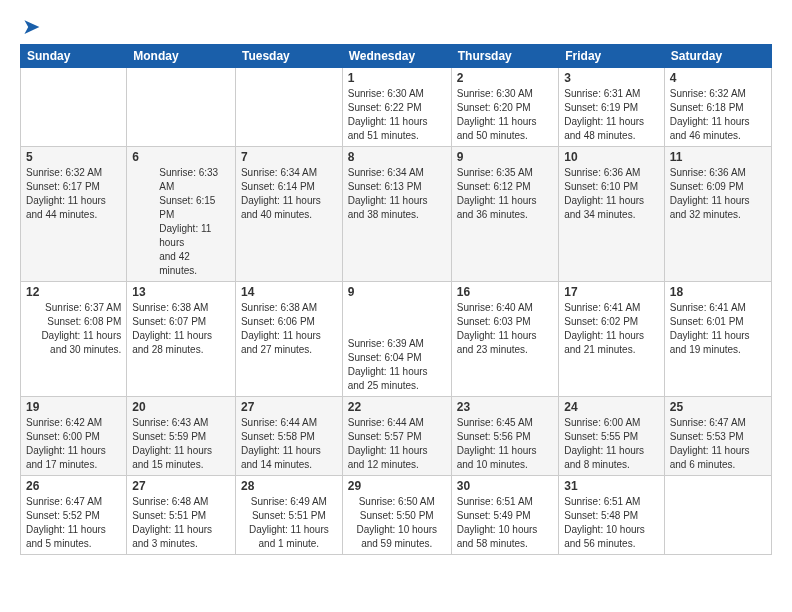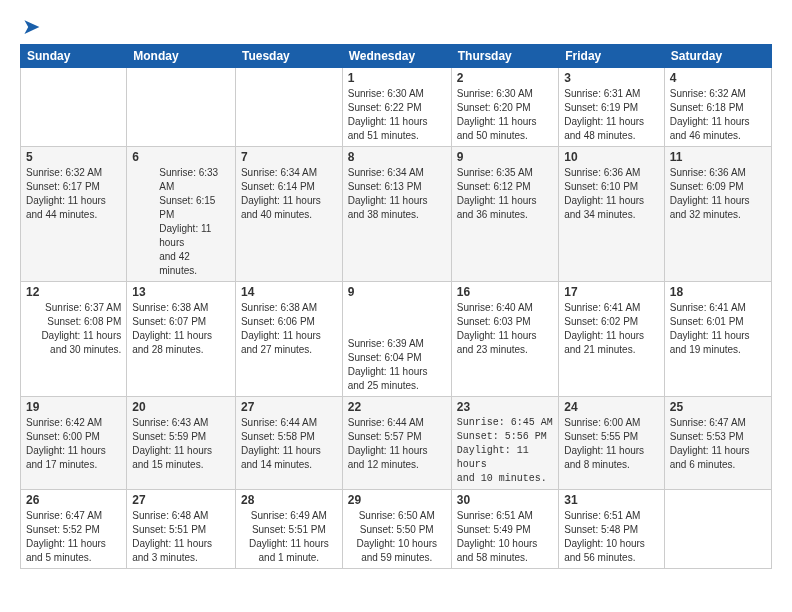--- a/index.html
+++ b/index.html
@@ -282,21 +282,21 @@
           </td>
           <td>
             <span class="day-num">22</span>
             <div class="day-info" style="white-space: pre-line;">Sunrise: 6:44 AM
 Sunset: 5:57 PM
 Daylight: 11 hours
 and 12 minutes.</div>
           </td>
           <td>
             <span class="day-num">23</span>
-            <div class="day-info" style="white-space: pre-line; font-family: Liberation Mono, monospace;">Sunrise: 6:45 AM
+            <div class="day-info" style="white-space: pre-line;">Sunrise: 6:45 AM
 Sunset: 5:56 PM
 Daylight: 11 hours
 and 10 minutes.</div>
           </td>
           <td>
             <span class="day-num">24</span>
             <div class="day-info" style="white-space: pre-line;">Sunrise: 6:00 AM
 Sunset: 5:55 PM
 Daylight: 11 hours
 and 8 minutes.</div>

